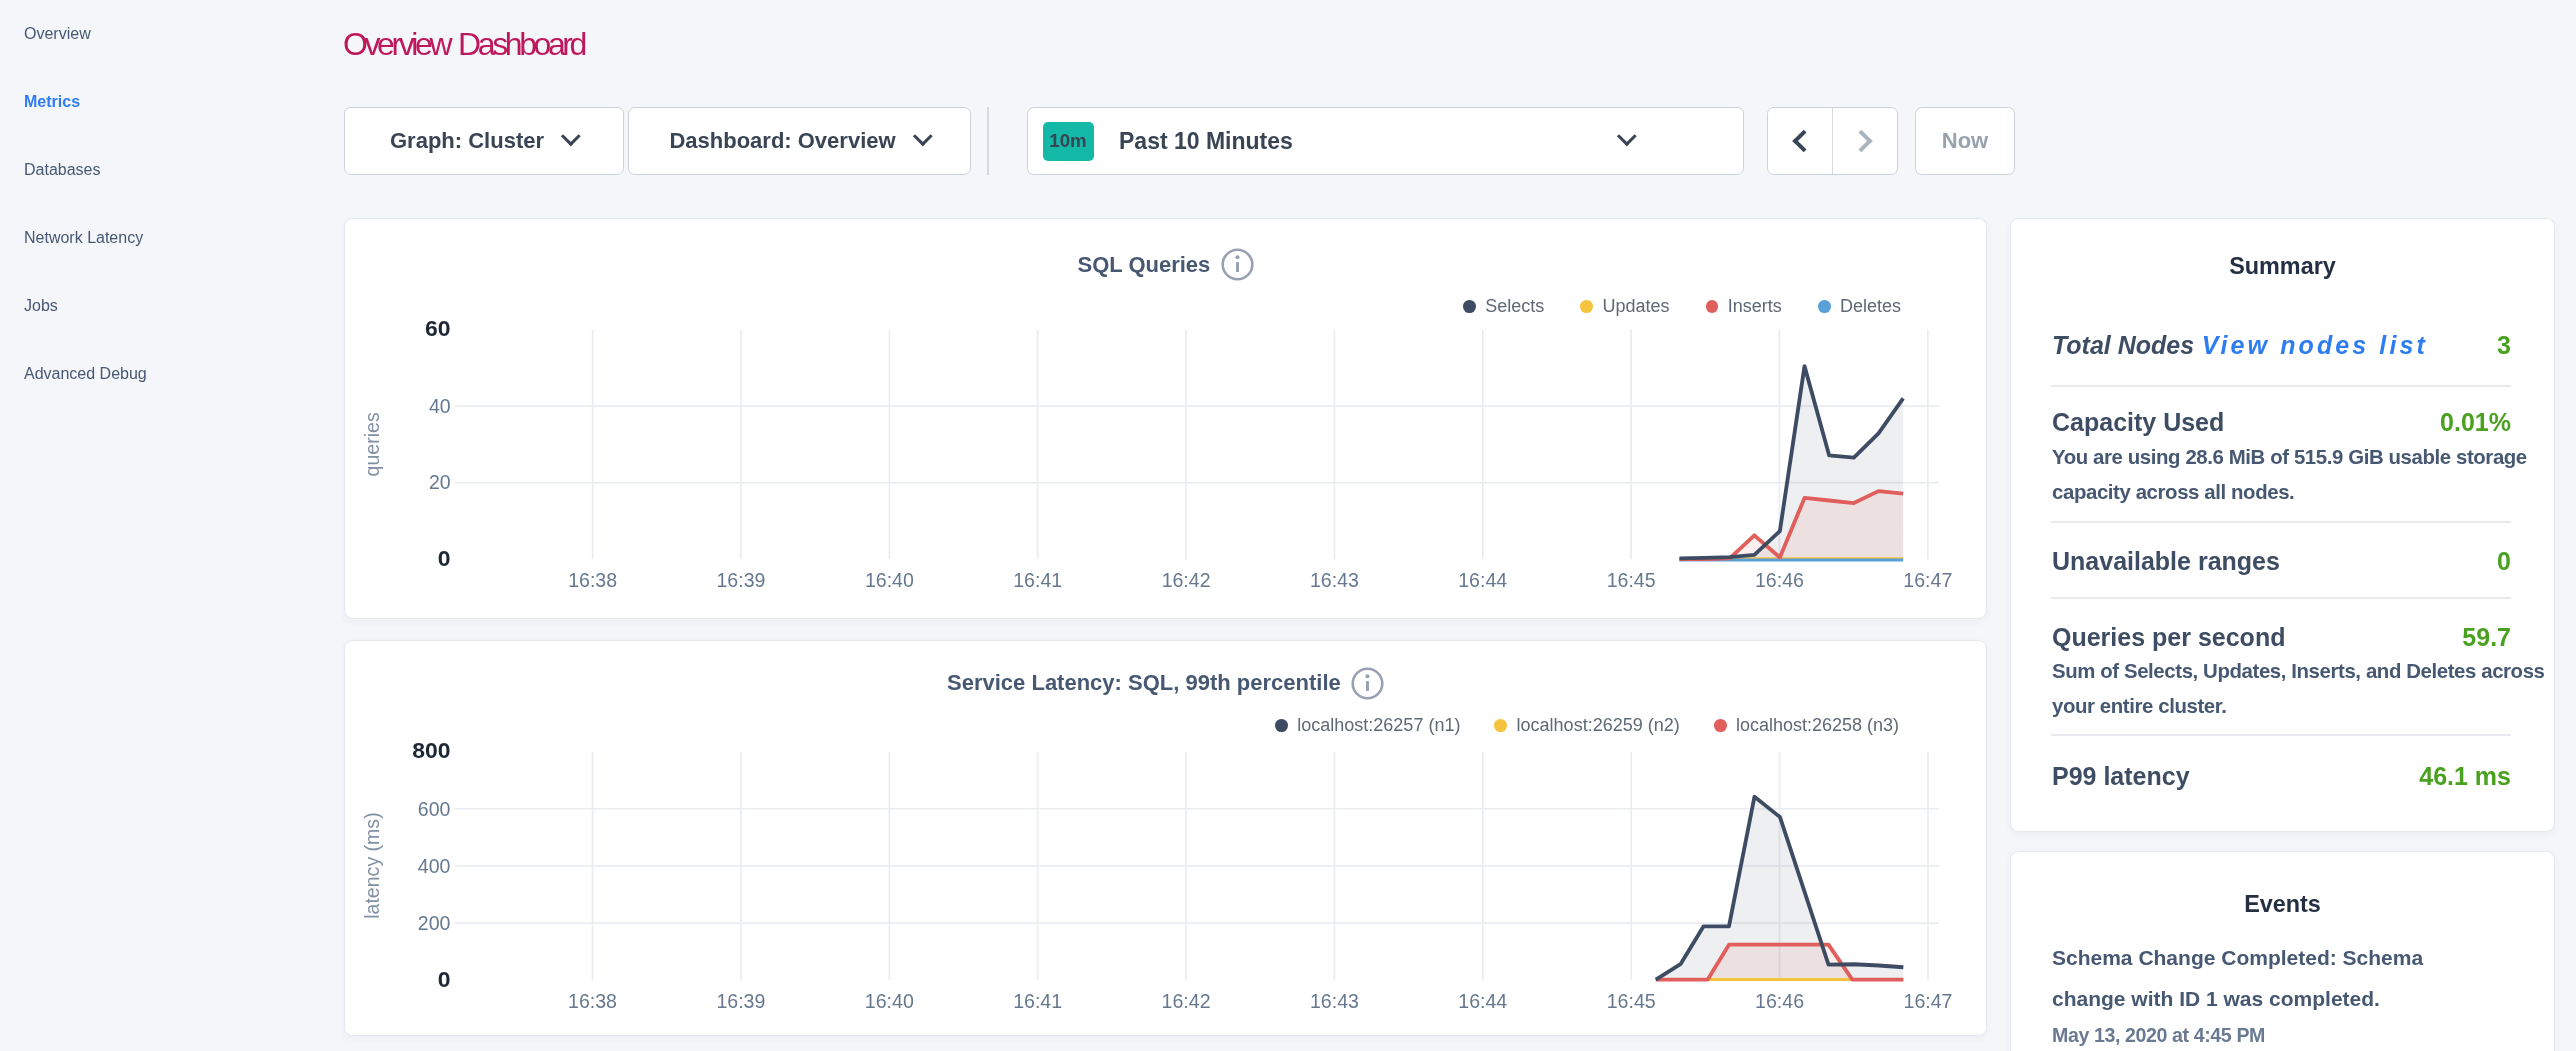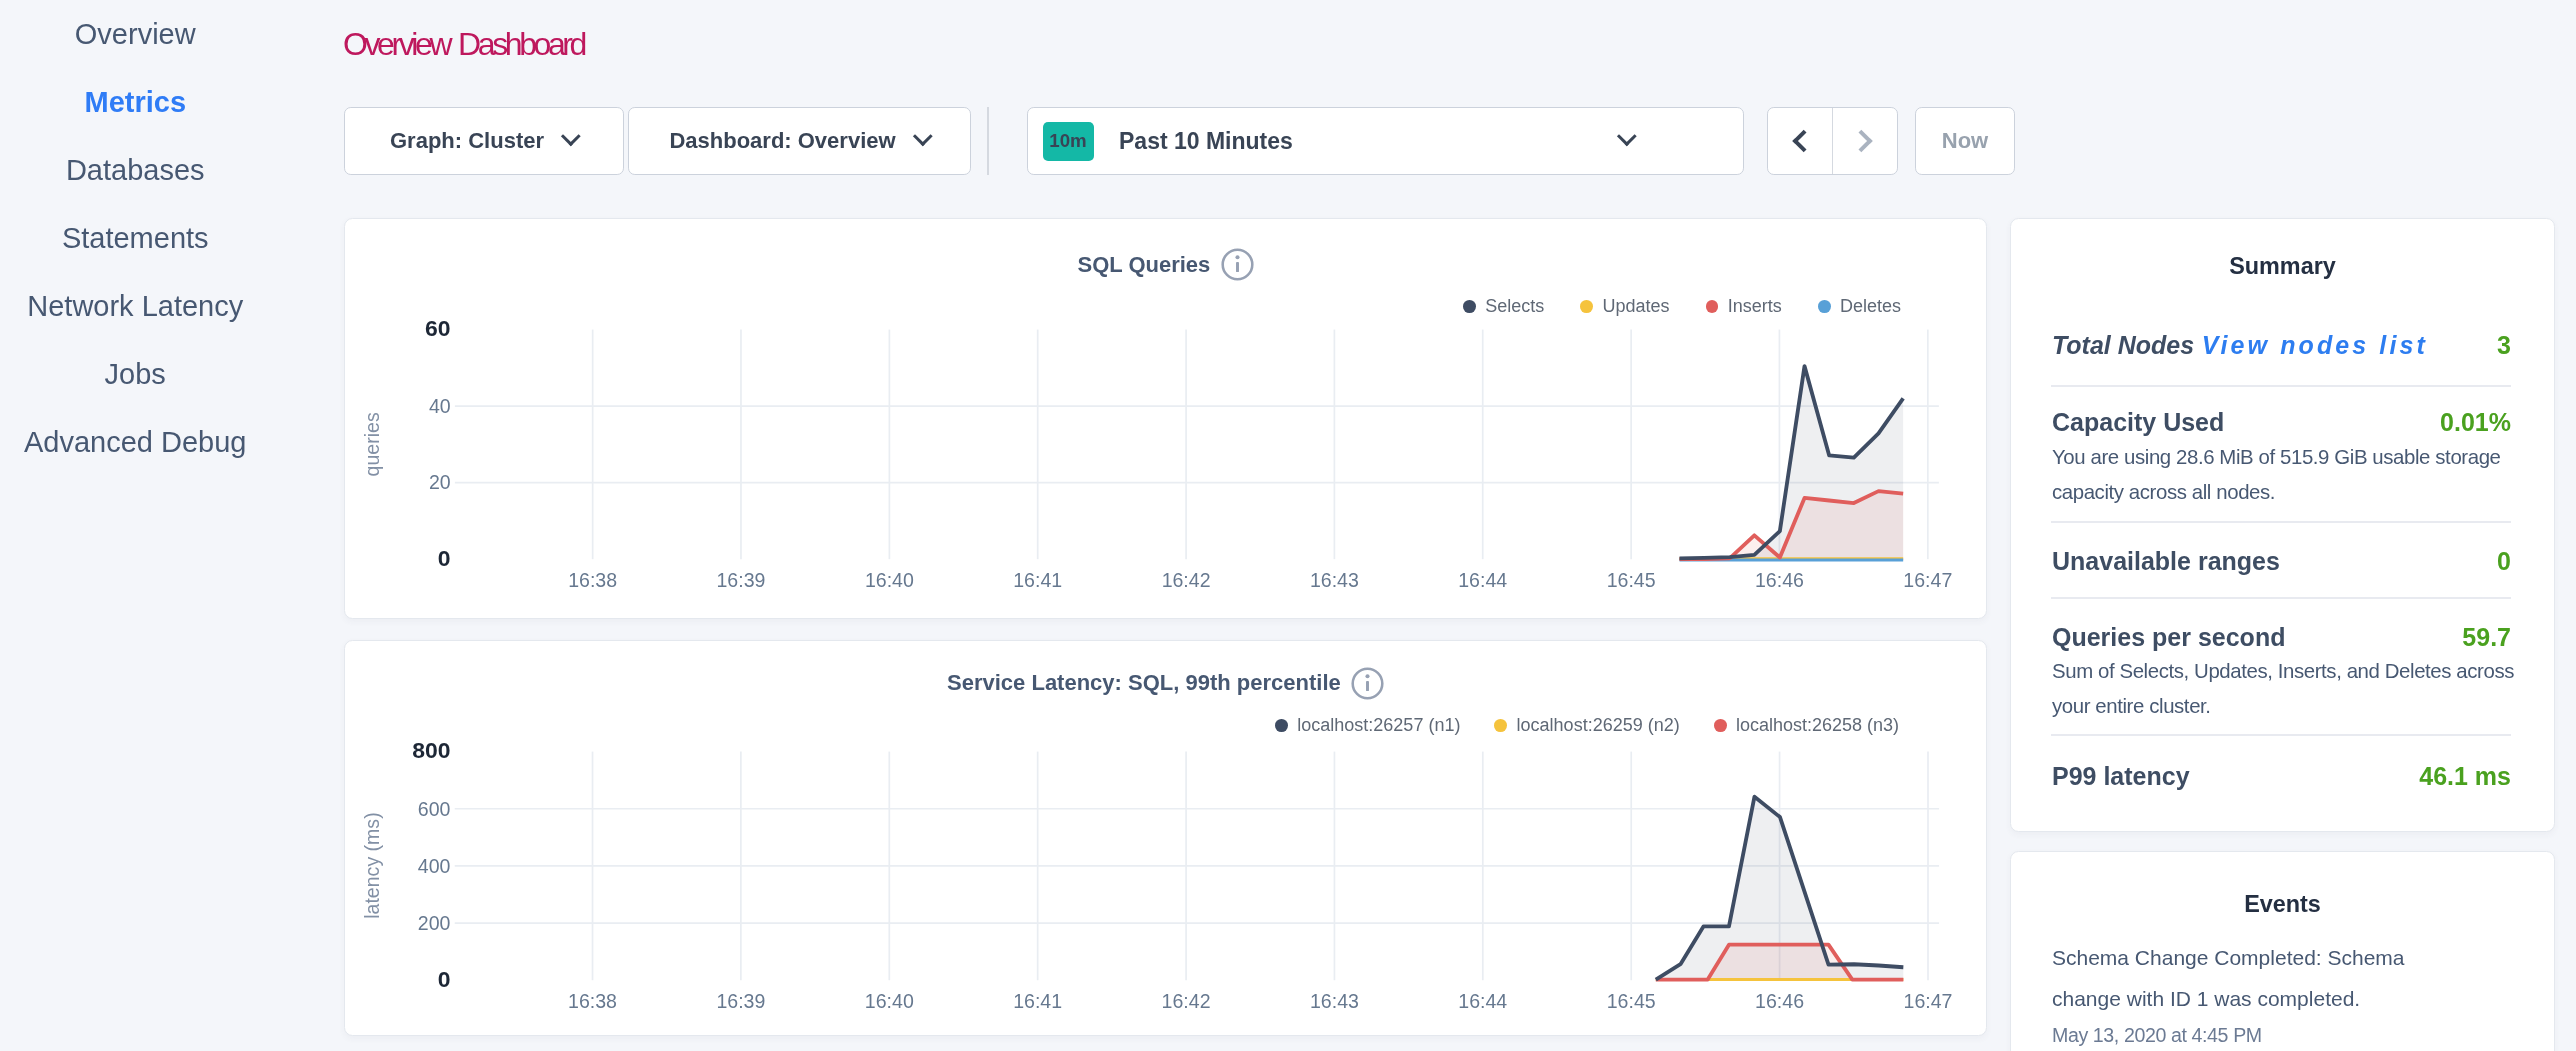--- a/index.html
+++ b/index.html
@@ -1,48 +1,47 @@
 <!DOCTYPE html>
 <html style="font-size:13.6px"><head>
 <meta charset="utf-8">
 <style>
   * { margin:0; padding:0; box-sizing:border-box; }
   html,body { width:2576px; height:1051px; overflow:hidden; }
   body { background:#f4f6fa; font-family:"Liberation Sans", sans-serif; position:relative; }
   .card { position:absolute; background:#ffffff; border:1.7px solid #e4e8ee; border-radius:8.5px; box-shadow:0 2.6px 6px rgba(60,70,90,0.045); }
   .nav { position:absolute; left:24px; top:0; }
-  .nav div { height:68px; line-height:68px; font-size:29px; color:#475872; white-space:nowrap;text-align:center; }
+  .nav div { height:68px; line-height:68px; font-size:16px; color:#475872; white-space:nowrap; }
   .nav .active { color:#2f7cf6; font-weight:bold; }
   .pagetitle { position:absolute; left:343px; top:25.5px; font-size:32px; letter-spacing:-3.4px; word-spacing:3.4px; color:#be185d; }
   .btn { position:absolute; top:107px; height:68px; background:#fff; border:1.7px solid #ccd2dc; border-radius:6.8px;
          font-size:22px; font-weight:bold; color:#394455; display:flex; align-items:center; justify-content:center; white-space:nowrap; }
   .chev { display:inline-block; width:13.6px; height:13.6px; border-right:3px solid #394455; border-bottom:3px solid #394455;
           transform:rotate(45deg) translate(-3.4px,-3.4px); }
   .vsep { position:absolute; left:987px; top:107px; height:68px; width:1.7px; background:#d5d9e0; }
   .badge10m { background:#14b8a6; border-radius:5.1px; width:51px; height:39px; display:flex; align-items:center; justify-content:center; font-size:18.7px; font-weight:bold; color:#394455; flex:none; }
   .charttitle { position:absolute; left:0; width:100%; display:flex; align-items:center; justify-content:center; gap:10.2px;
                 font-size:22px; font-weight:bold; color:#475872; }
   .legend { position:absolute; display:flex; column-gap:36px; align-items:center; }
   .legend .item { display:flex; align-items:center; font-size:18px; color:#5f6875; white-space:nowrap; }
   .legend .dot { width:12.8px; height:12.8px; border-radius:50%; margin-right:9.4px; }
   .sumhead { position:absolute; width:100%; text-align:center; font-size:23.4px; font-weight:bold; color:#242f42; }
   .srow { position:absolute; left:41px; right:43px; display:flex; justify-content:space-between; align-items:baseline; }
   .srow .lbl { font-size:25px; font-weight:bold; color:#3e4d63; }
   .srow .val { font-size:25px; font-weight:bold; color:#4aa11f; }
   .srow .link { font-size:25px; font-weight:bold; color:#2d7df0; letter-spacing:3.1px; }
-  .sdesc { position:absolute; left:41px; font-size:20.4px; letter-spacing:-0.4px; color:#475872; line-height:35px; white-space:nowrap; }
+  .sdesc { position:absolute; left:41px; font-size:20.4px; letter-spacing:-0.4px; color:#475872; line-height:35px; white-space:nowrap;font-weight:bold; }
   .sdiv { position:absolute; left:40px; right:43px; height:1.7px; background:#e8eaf0; }
 </style>
 </head>
 <body>
   <div class="nav">
     <div>Overview</div>
     <div class="active">Metrics</div>
     <div>Databases</div>
-    <div>Statements</div>
     <div>Network Latency</div>
     <div>Jobs</div>
     <div>Advanced Debug</div>
   </div>
 
   <div class="pagetitle">Overview Dashboard</div>
   <div class="btn" style="left:344px; width:280px; gap:20.4px;">Graph: Cluster <span class="chev"></span></div>
   <div class="btn" style="left:628px; width:343px; gap:20.4px;">Dashboard: Overview <span class="chev"></span></div>
   <div class="vsep"></div>
   <div class="btn" style="left:1027px; width:717px; justify-content:flex-start; padding:0 14.5px;">

